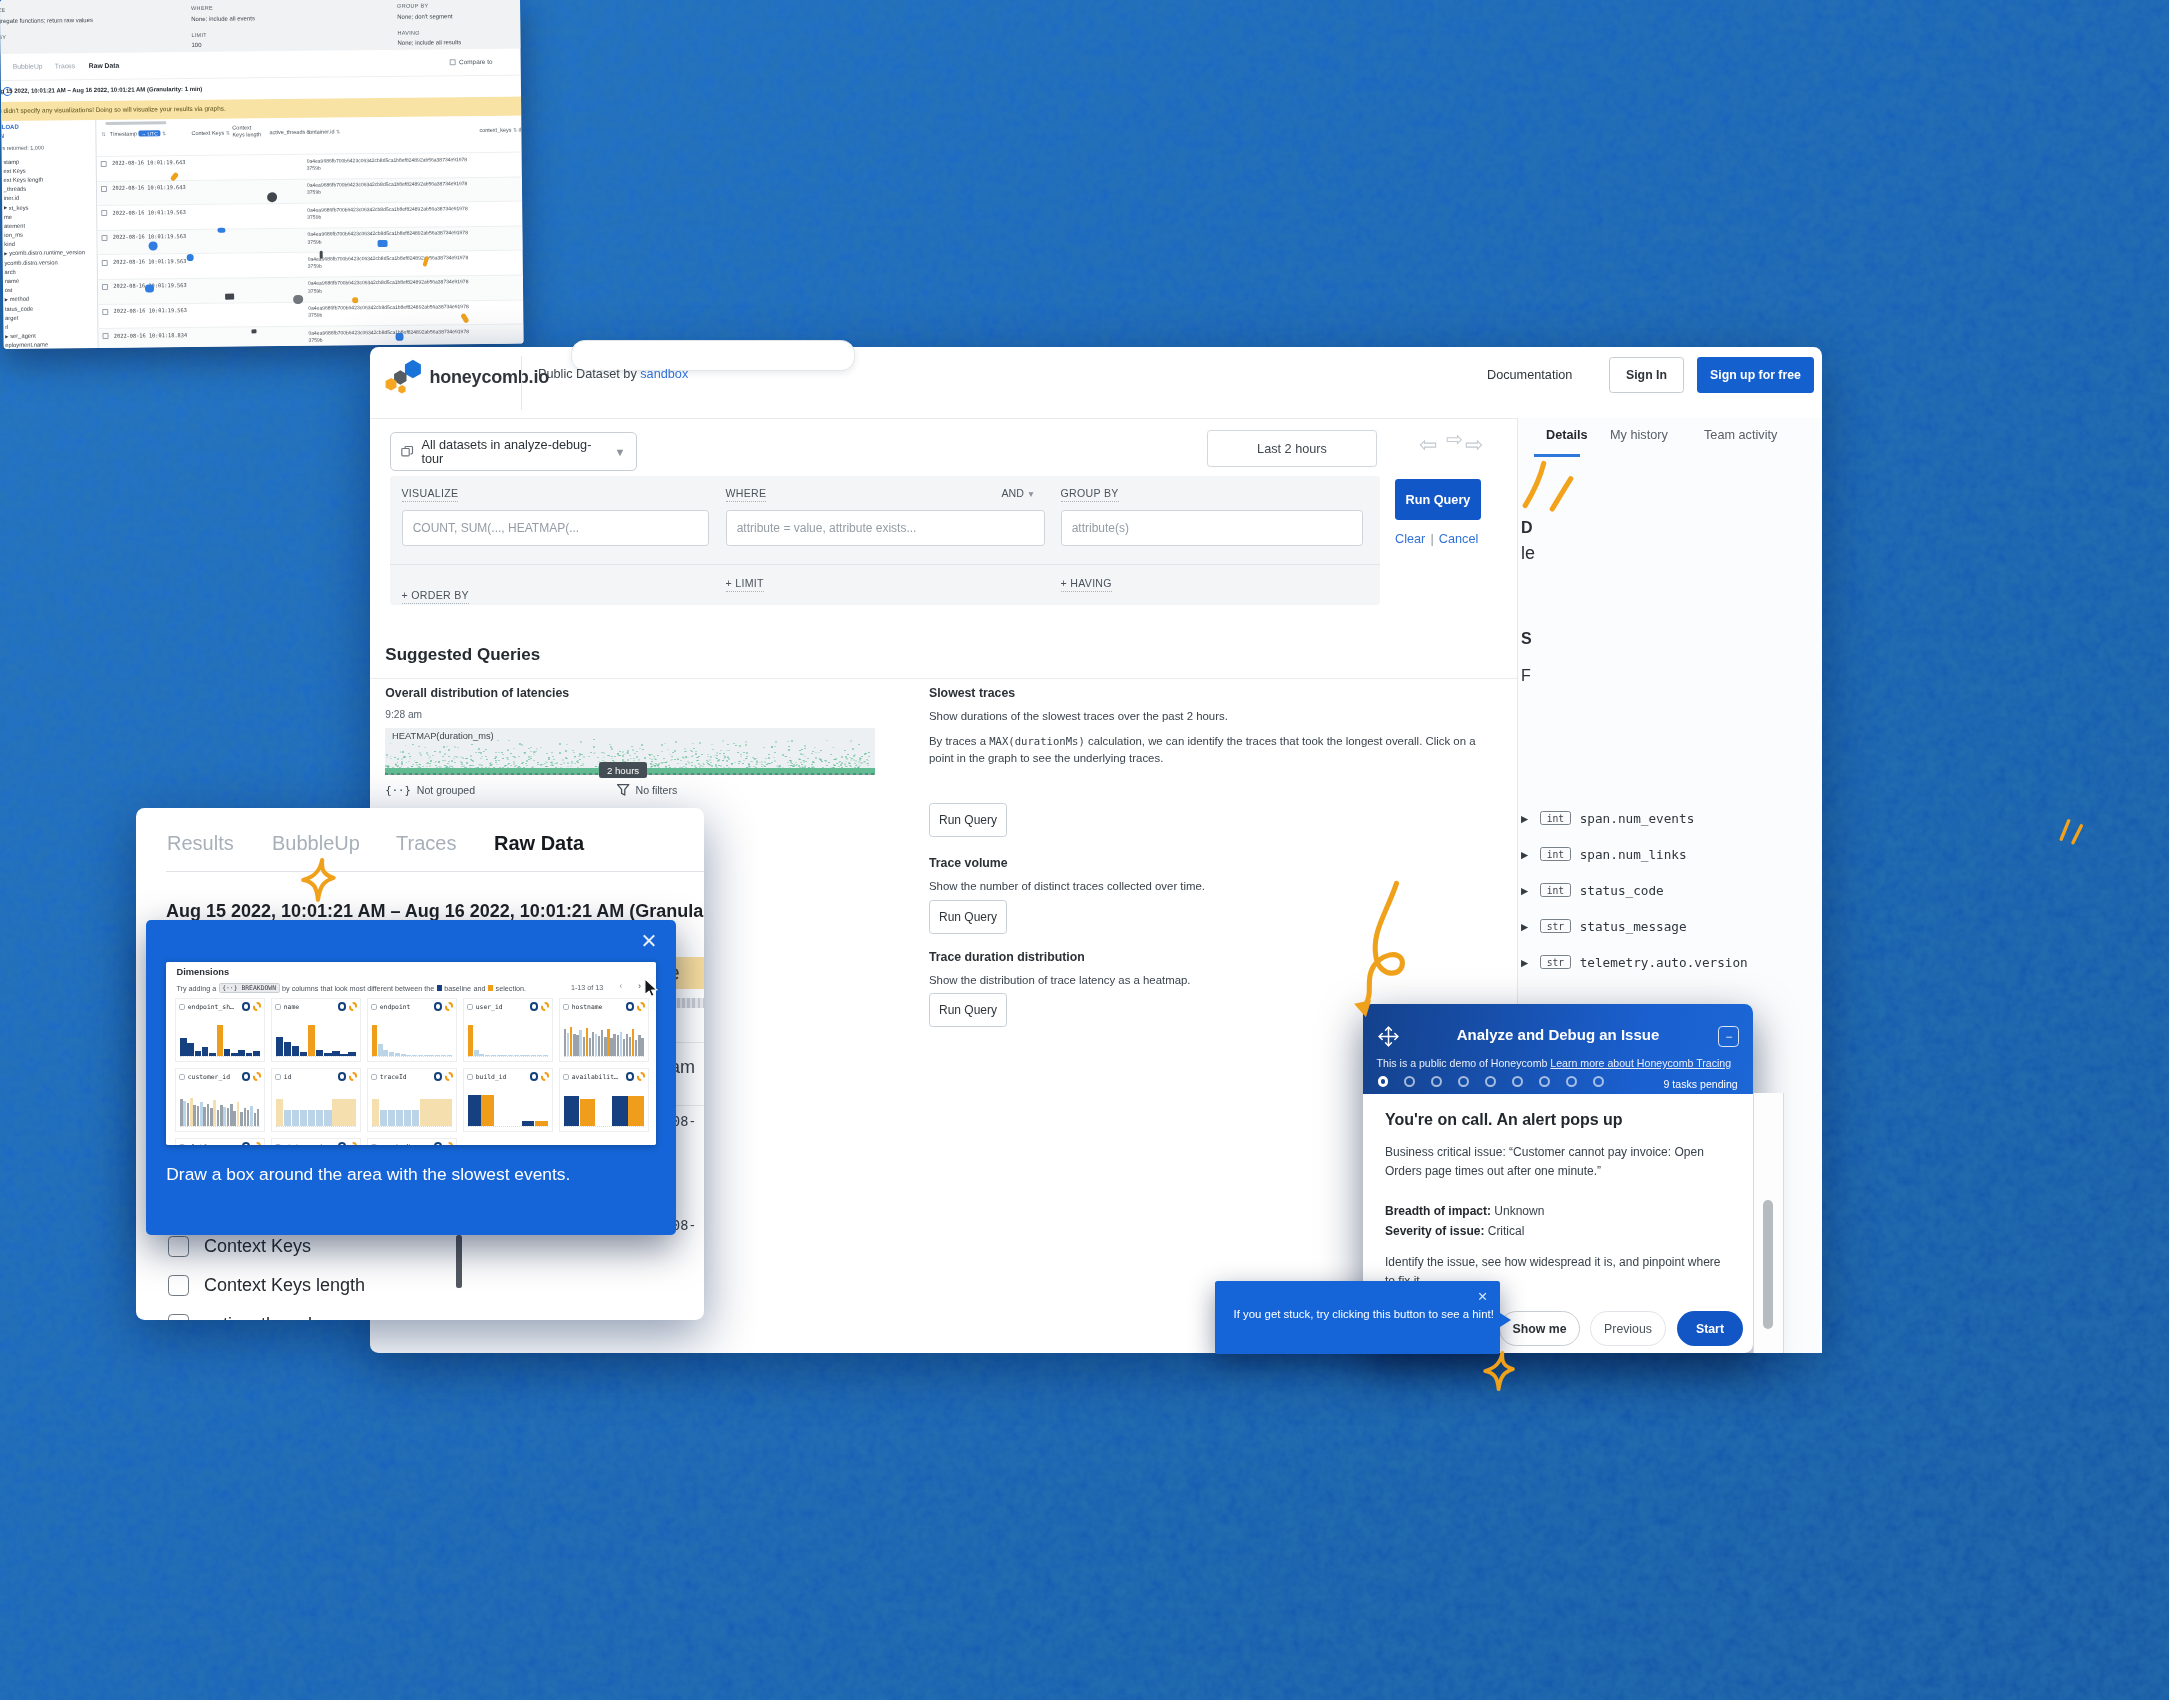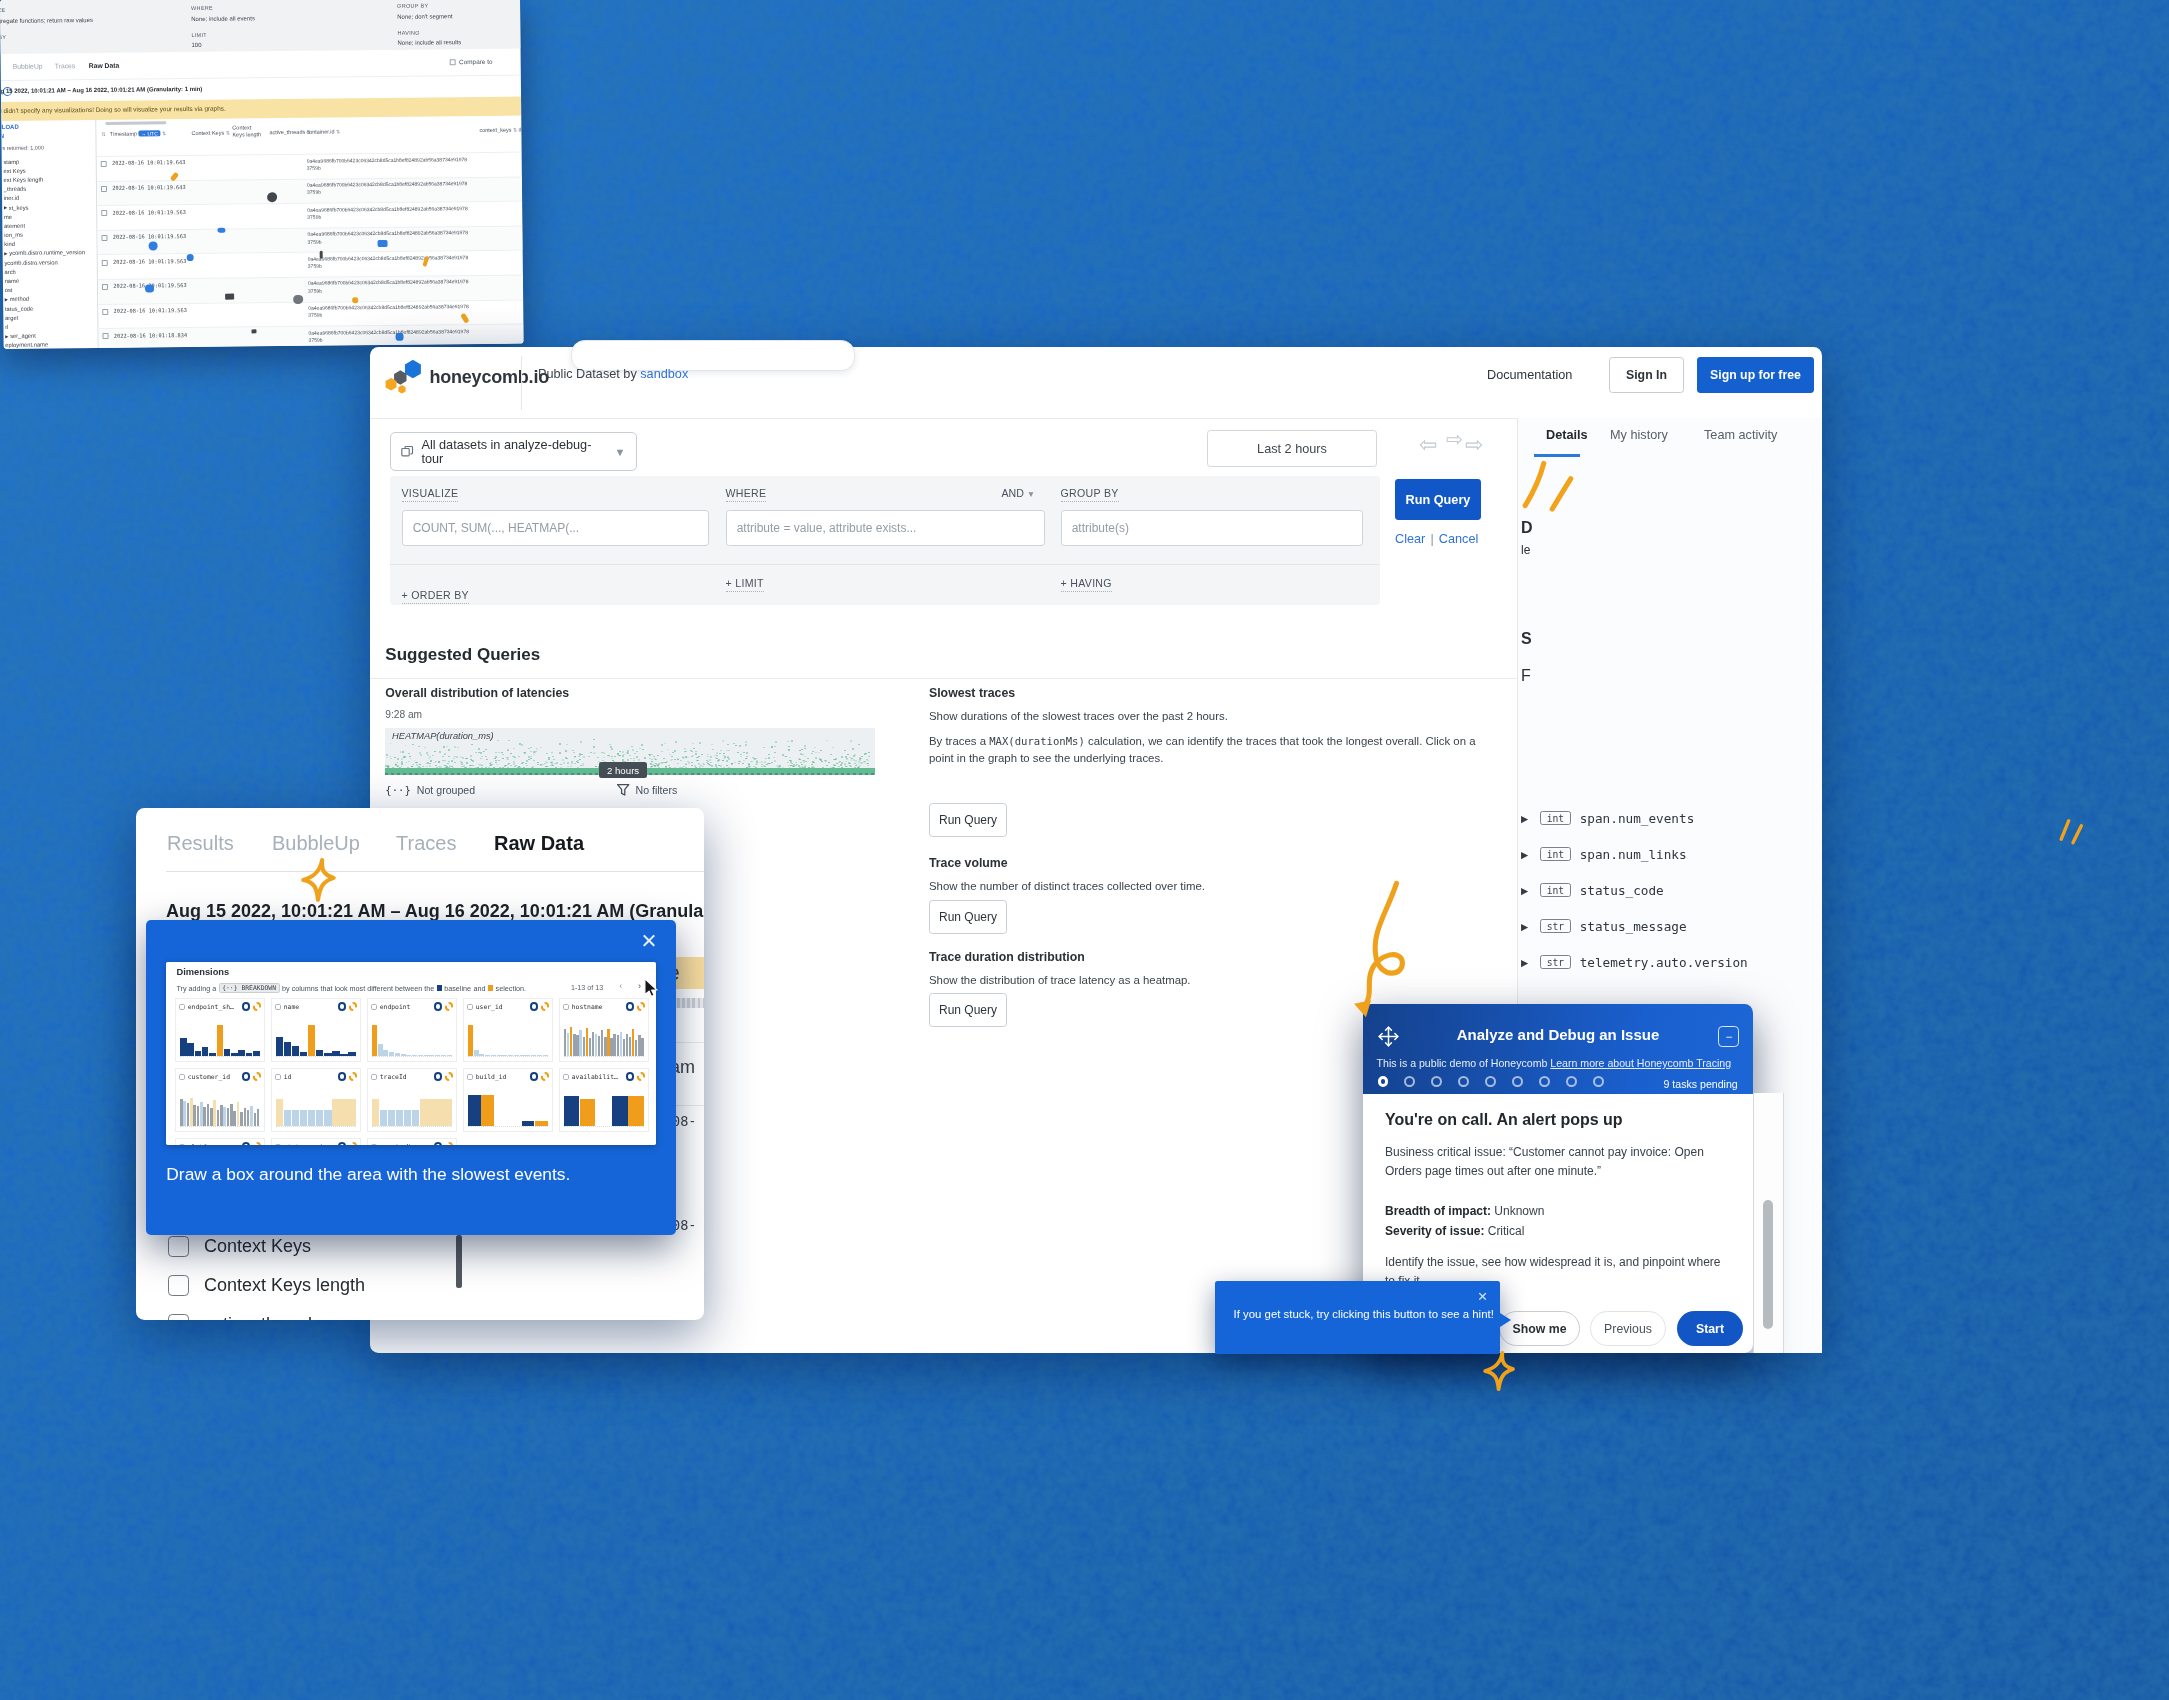--- a/index.html
+++ b/index.html
@@ -37,21 +37,21 @@
   #qpanel-div{left:0;top:88px;width:100%;height:0.8px;background:#e3e6e9;}
   #runq{left:1025px;top:132px;width:86px;height:41px;background:#1157c8;border-radius:3.4px;color:#fff;font-weight:700;font-size:12.7px;display:flex;align-items:center;justify-content:center;}
   #clearcancel{left:1025px;top:185px;font-size:12.7px;color:#2f72d8;}
   #clearcancel .pipe{color:#8b949d;padding:0 5.1px;}
   #sugg-h{left:15.3px;top:298px;font-size:17px;font-weight:600;color:#262b31;}
   #sugg-div{left:0;top:331px;width:1147px;height:0.8px;background:#e9ecef;}
   .sg-title{position:absolute;font-size:12.3px;font-weight:700;color:#2b3137;}
   .sg-desc{position:absolute;font-size:11.4px;color:#39424c;line-height:1.5;}
   .sg-btn{position:absolute;width:78px;height:34px;border:0.8px solid #c9cfd6;border-radius:3.4px;background:#fff;display:flex;align-items:center;justify-content:center;font-size:12px;color:#2e343a;}
   #hm{left:15.3px;top:381px;width:490px;height:47px;background:#edf0f2;border-bottom:1.7px solid #9aa2a9;overflow:visible;}
-  #hm-label{position:absolute;left:6.8px;top:3.4px;font-size:9.3px;color:#3e454d;z-index:3;font-style:italic;}
+  #hm-label{position:absolute;left:6.8px;top:3.4px;font-size:9.3px;color:#3e454d;z-index:3;}
   #hm-dots{position:absolute;inset:0;overflow:hidden;}
   #hm-dots i{position:absolute;background:#57b98d;border-radius:50%;}
   #hm-band{position:absolute;left:0;right:0;bottom:0;height:6px;background:#62bb92;}
   #hm-band2{position:absolute;left:0;right:0;bottom:-0.8px;height:1.7px;background:repeating-linear-gradient(90deg,#3f9a73 0 3.4px,transparent 3.4px 6px);}
   #hm-badge{position:absolute;left:214px;top:34px;background:#454d55;color:#fff;font-size:9.7px;padding:2.5px 7.6px;border-radius:2.5px;z-index:4;}
   #hm-foot{left:15.3px;top:437px;font-size:10.6px;color:#4a525a;display:flex;align-items:center;gap:6px;}
   #hm-foot2{left:246px;top:436px;font-size:10.6px;color:#4a525a;display:flex;align-items:center;gap:5.1px;}
   .codechip{font-family:"DejaVu Sans Mono",monospace;font-size:10.6px;color:#39424c;}
   
   #sb-vdiv{left:1147px;top:71px;width:0.8px;height:935px;background:#e6e9ec;}
@@ -1116,21 +1116,21 @@
     <div class="sg-btn" style="left:559px;top:646px;">Run Query</div>
 
     <div id="sb-bg" class="abs"></div>
     <div id="sb-vdiv" class="abs"></div>
     <div id="collapse-ic" class="abs">⇨</div>
     <div class="sbtab active" style="left:1164px;">Details</div>
     <div class="sbtab" style="left:1228px;">My history</div>
     <div class="sbtab" style="left:1322px;">Team activity</div>
     <div id="sbtab-underline" class="abs"></div>
     <div class="frag" style="left:1151px;top:172px;font-size:16px;font-weight:600;">D</div>
-    <div class="frag" style="left:1151px;top:196px;font-size:12px;">le</div>
+    <div class="frag" style="left:1151px;top:196px;font-size:18px;">le</div>
     <div class="frag" style="left:1151px;top:283px;font-size:16px;font-weight:600;">S</div>
     <div class="frag" style="left:1151px;top:320px;font-size:16px;">F</div>
     <div id="sb-fields">
         <div class="sbrow">
           <div class="tri">▶</div>
           <div class="tbadge">int</div>
           <div class="fname">span.num_events</div>
         </div>
         <div class="sbrow">
           <div class="tri">▶</div>

